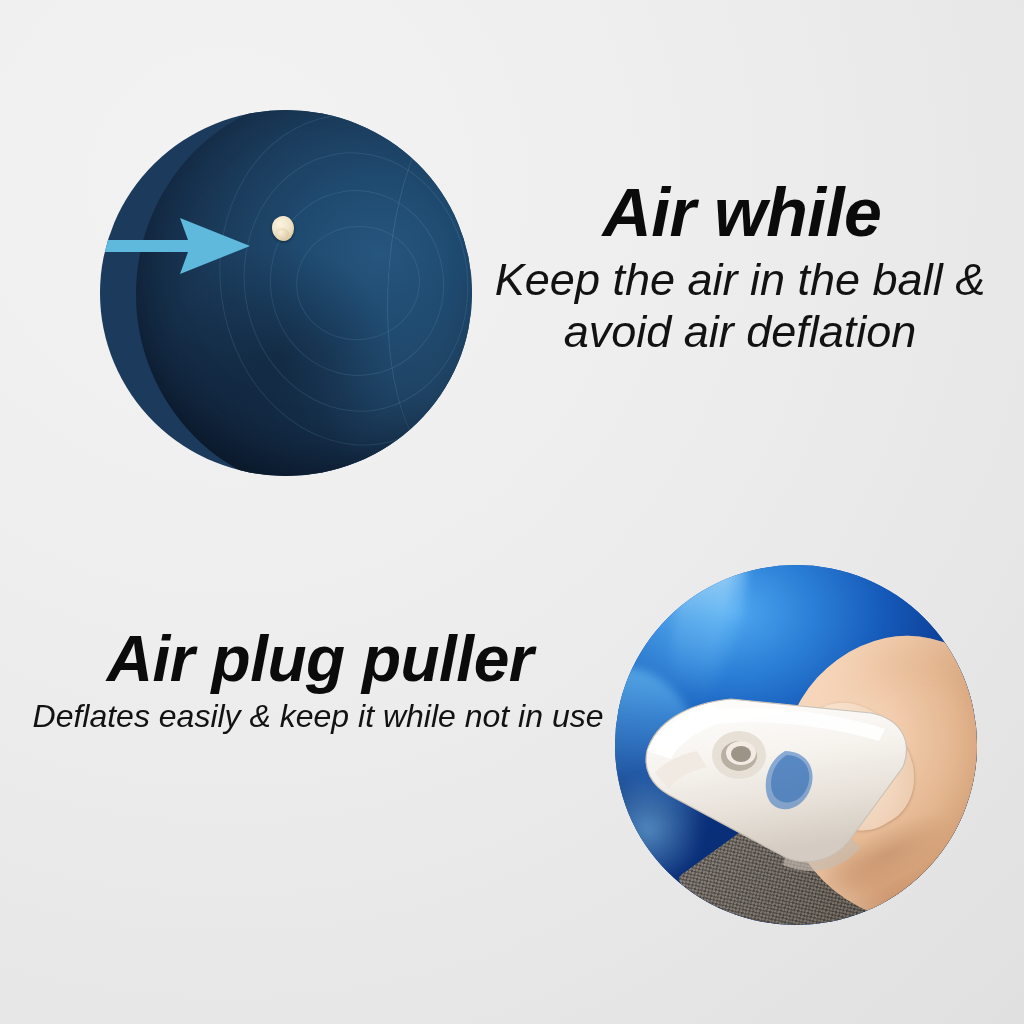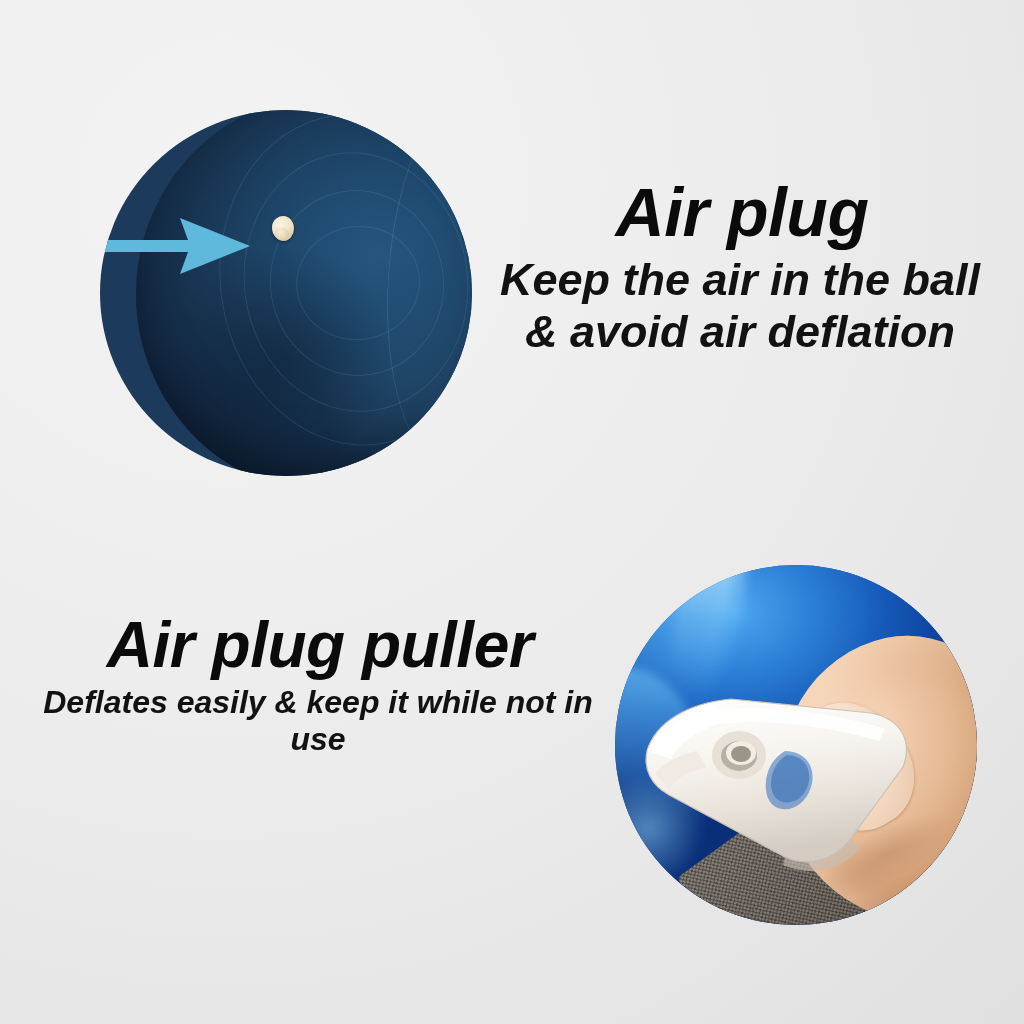--- a/index.html
+++ b/index.html
@@ -245,41 +245,41 @@
   .text-block { position: absolute; }
 
   #text-air-plug {
     left: 492px;
     top: 176px;
     width: 500px;
     text-align: center;
   }
   #text-plug-puller {
     left: 30px;
-    top: 612px;
+    top: 626px;
     width: 580px;
     text-align: center;
   }
 
   .headline {
     margin: 0;
     font-family: "Liberation Sans", sans-serif;
     font-weight: bold;
     font-style: italic;
     color: #0b0b0b;
     letter-spacing: -0.5px;
     line-height: 1.06;
   }
   #text-air-plug .headline { font-size: 68px; }
   #text-plug-puller .headline { font-size: 64px; }
 
   .subline {
     margin: 6px 4px 0 0;
     font-family: "Liberation Sans", sans-serif;
-    font-weight: bold;
+    font-weight: normal;
     font-style: italic;
     color: #121212;
     font-size: 45px;
     line-height: 1.16;
   }
   #text-plug-puller .subline { font-size: 32px; margin-top: 4px; }
 </style>
 </head>
 <body>
 
@@ -299,21 +299,21 @@
       <div class="panel-seam"></div>
       <div class="air-plug-nub"></div>
     </div>
 
     <svg class="pointer-arrow" viewBox="0 0 150 56">
       <path d="M0 22 L88 22 L80 0 L150 28 L80 56 L88 34 L0 34 Z" fill="#5fb9dd"></path>
     </svg>
   </div>
 
   <div class="text-block" id="text-air-plug">
-    <h2 class="headline">Air plug</h2>
+    <h2 class="headline">Air while</h2>
     <p class="subline">Keep the air in the ball &amp; avoid air deflation</p>
   </div>
 
   <div class="text-block" id="text-plug-puller">
     <h2 class="headline">Air plug puller</h2>
     <p class="subline">Deflates easily &amp; keep it while not in use</p>
   </div>
 
   <div class="photo-circle" id="photo-plug-puller" role="img" aria-label="A hand holding a white plastic air plug puller tool against a glossy blue exercise ball over a grey mesh mat">
 

